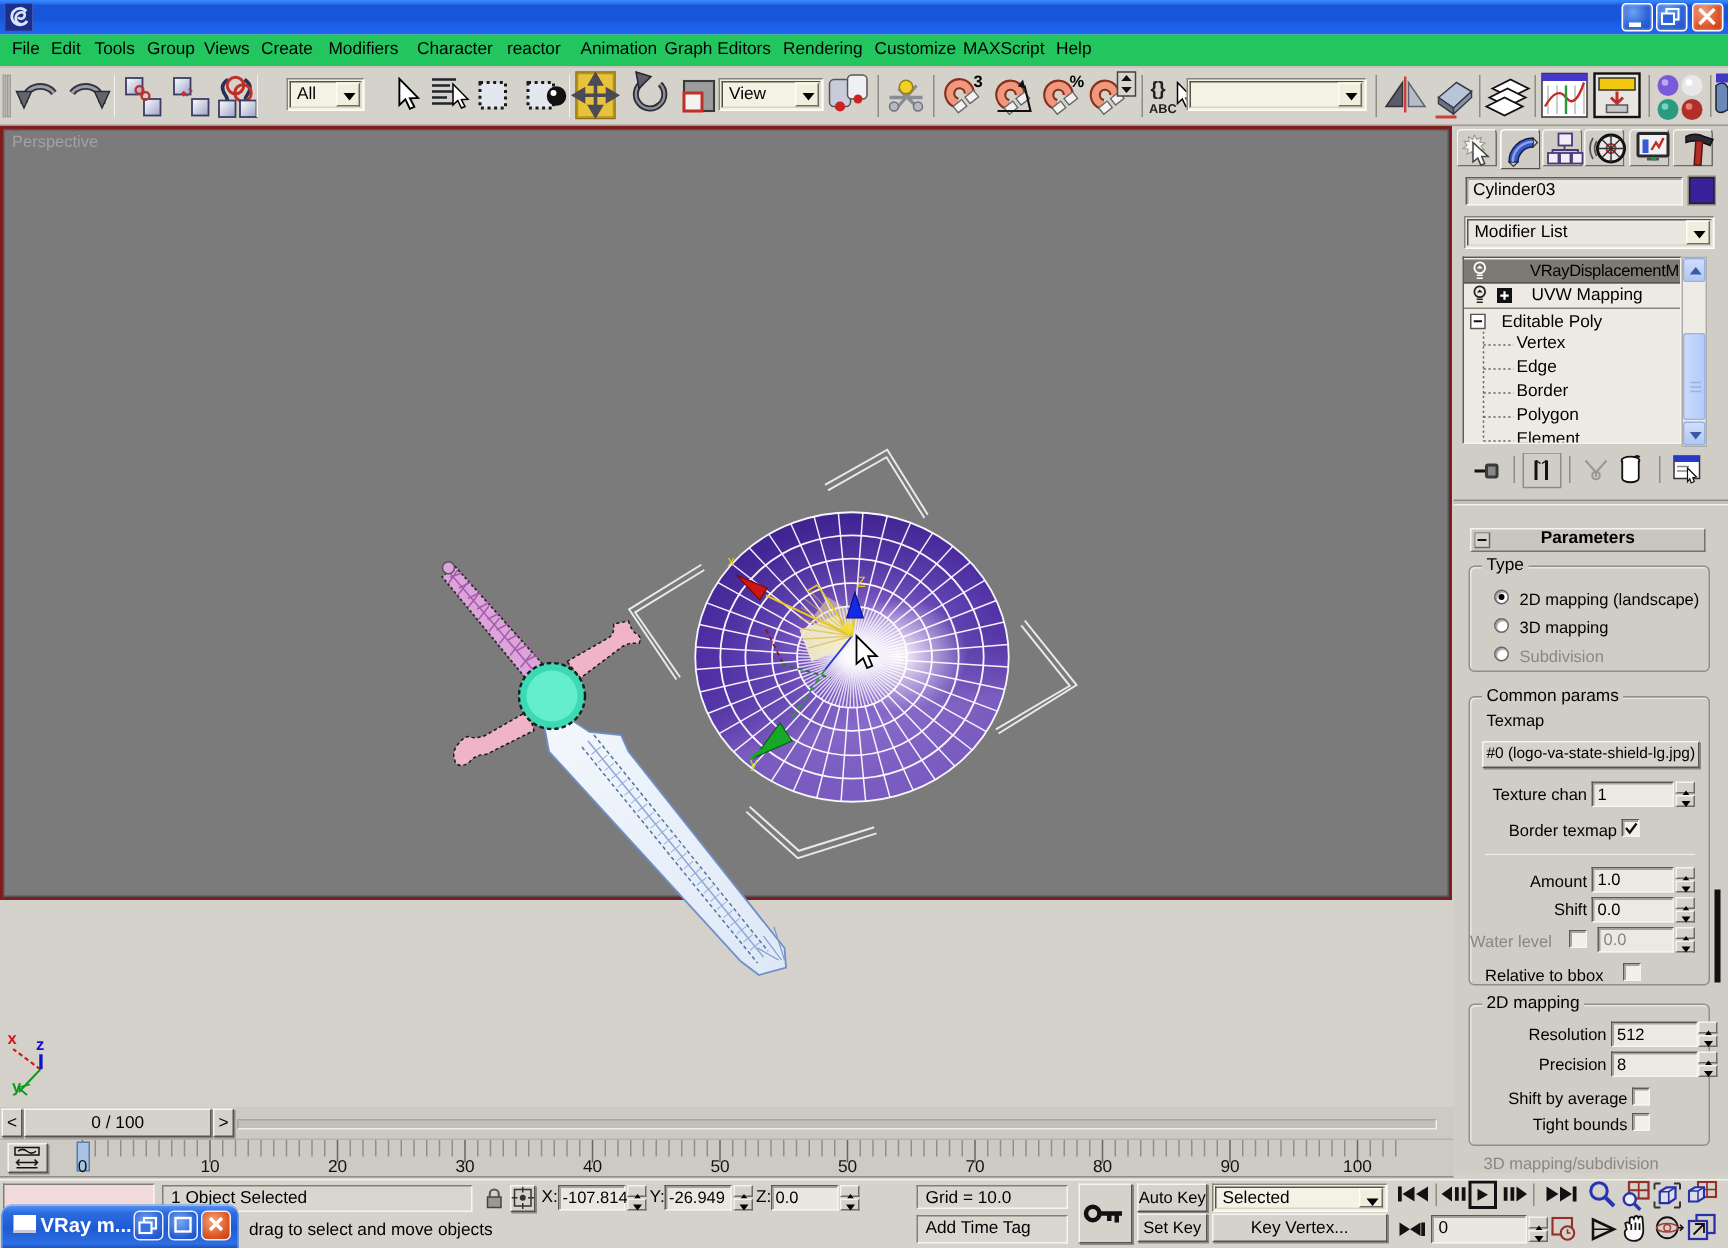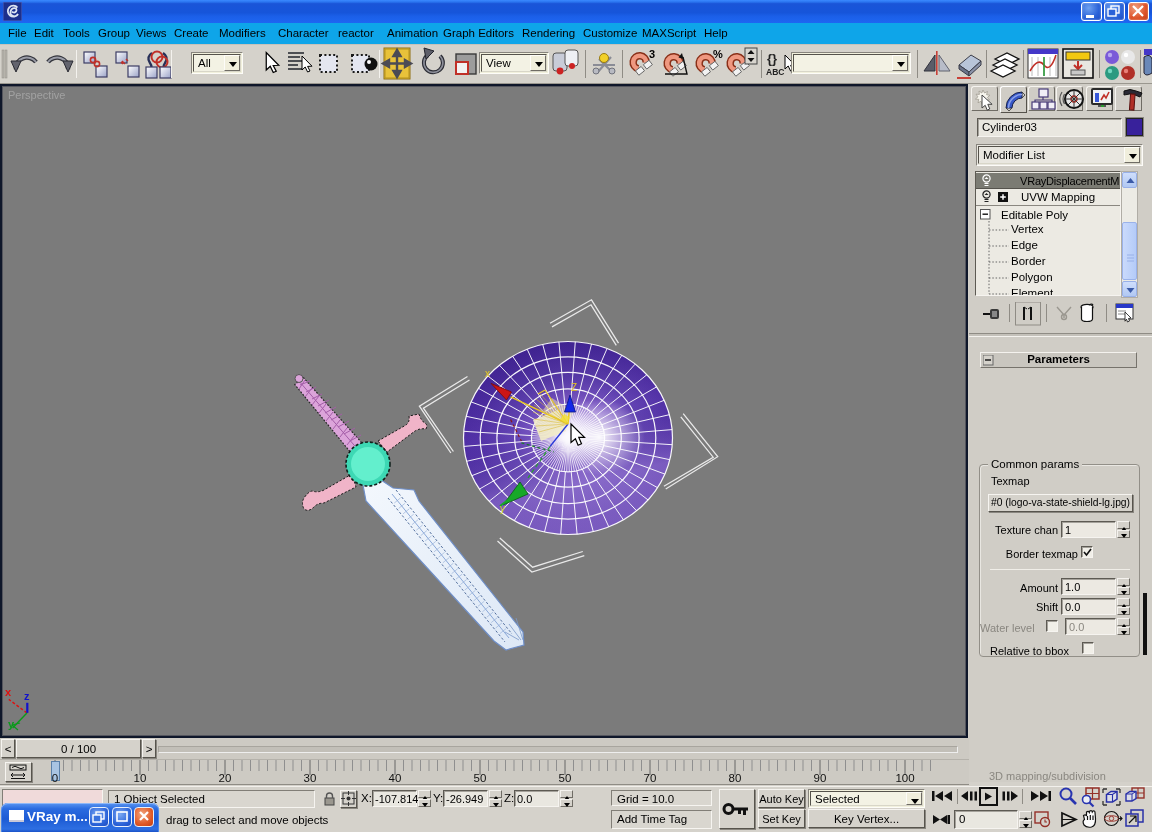--- a/index.html
+++ b/index.html
@@ -9,33 +9,33 @@
 #title{left:0;top:0;width:1152px;height:23px;
  background:linear-gradient(180deg,#3a8aff 0%,#2a74ef 9%,#1a55d8 16%,#1655da 55%,#1b5fe8 70%,#1e66f2 100%);}
 #title .txt{position:absolute;left:26px;top:3px;color:#fff;font-size:13.5px;font-weight:bold;
  text-shadow:1px 1px 1px #0a2a7a;letter-spacing:0px;white-space:pre}
 .wbtn{position:absolute;top:2px;width:21px;height:19px;border-radius:3px;
  border:1px solid #fff;box-shadow:inset 0 0 2px rgba(255,255,255,.6)}
 #bmin{right:50px;background:radial-gradient(circle at 35% 30%,#6ea1f0,#2a62d8 60%,#1c4bbf)}
 #bmax{right:27px;background:radial-gradient(circle at 35% 30%,#6ea1f0,#2a62d8 60%,#1c4bbf)}
 #bclose{right:3px;background:radial-gradient(circle at 35% 30%,#f0a080,#dd5228 60%,#c03a10)}
 
-#menu{left:0;top:23px;width:1152px;height:22px;background:#0ea5e9;border-bottom:1px solid #c6c3bb}
+#menu{left:0;top:23px;width:1152px;height:22px;background:#22c55e;border-bottom:1px solid #c6c3bb}
 #menu span{position:absolute;top:4px;font-size:11.5px;color:#000;white-space:pre}
 
 #toolbar{left:0;top:45px;width:1152px;height:39px;background:#d5d2cb;border-bottom:1px solid #9a978f}
 .tsep{position:absolute;top:5px;width:1px;height:28px;background:#8f8c85;border-right:1px solid #f4f2ee}
 
 .combo{position:absolute;border:1px solid;border-color:#87847d #fdfcf8 #fdfcf8 #87847d;background:#f2f1dd}
 .combo .cin{position:absolute;left:1px;top:1px;right:1px;bottom:1px;border:1px solid;border-color:#55524b #d8d6c8 #d8d6c8 #55524b;
  background:#f3f2e4;font-size:11.5px;padding:2px 0 0 4px}
 .combo .carr{position:absolute;right:2px;top:2px;bottom:2px;width:16px;background:#f0eedc;border:1px solid;border-color:#fdfcf8 #6f6c65 #6f6c65 #fdfcf8}
 .combo .carr:after{content:"";position:absolute;left:4px;top:6px;border:4px solid transparent;border-top:5px solid #000}
 
-#vp{left:0;top:84px;width:968px;height:654px;background:#7b7b7b;border:2px solid #0f172a;box-shadow:inset 0 0 0 1px #54555d}
+#vp{left:0;top:84px;width:968px;height:516px;background:#7b7b7b;border:2px solid #7f1d1d;box-shadow:inset 0 0 0 1px #54555d}
 #vplabel{position:absolute;left:6px;top:3px;color:#a2a2a2;font-size:11px}
 
 #panel{left:969px;top:84px;width:183px;height:698px;background:#d0cdc6}
 .tab{position:absolute;top:2px;width:27px;height:25px;background:#d0cdc6;
  border:1px solid;border-color:#f6f4f0 #6f6c65 #6f6c65 #f6f4f0;border-radius:3px 3px 0 0}
 .field{position:absolute;background:#e9e7e0;border:1px solid;border-color:#5d5a53 #f6f4f0 #f6f4f0 #5d5a53;
  font-size:11.5px;padding:2px 0 0 4px;box-shadow:inset 1px 1px 0 #a5a29b}
 #stack{position:absolute;left:6px;top:87px;width:146px;height:125px;background:#eceae3;
  border:1px solid;border-color:#5d5a53 #f6f4f0 #f6f4f0 #5d5a53;font-size:11.5px;overflow:hidden}
 .srow{position:absolute;left:0;width:146px;height:16px;padding-left:4px;white-space:pre;line-height:15px}
@@ -749,20 +749,29 @@
  </g>
 </svg>
 <div class="abs" style="left:0px;top:249px;width:183px;height:4px;background:#c4c1ba;border-top:1px solid #8f8c85;border-bottom:1px solid #f4f2ee"></div>
 
 <div class="rollhdr" style="left:11px;top:268px;width:157px">Parameters</div>
 <svg class="abs" style="left:14px;top:271px" width="12" height="12">
       <rect x="0" y="0" width="10" height="10" fill="#d5d2cb" stroke="#666"></rect>
       <path d="M2 5 h6" stroke="#111" stroke-width="1.4"></path>
     </svg>
 
+<div class="group" style="left:10px;top:293px;width:161px;height:71px">
+ <div class="glabel" style="top:-7px">Type</div>
+ <div class="radio on" style="left:16px;top:15px"></div>
+ <div class="lab" style="left:33px;top:16px">2D mapping (landscape)</div>
+ <div class="radio" style="left:16px;top:34px"></div>
+ <div class="lab" style="left:33px;top:35px">3D mapping</div>
+ <div class="radio" style="left:16px;top:53px"></div>
+ <div class="lab gray" style="left:33px;top:54px">Subdivision</div>
+</div>
 
 <div class="group" style="left:10px;top:380px;width:161px;height:193px">
  <div class="glabel" style="top:-7px">Common params</div>
  <div class="lab" style="left:11px;top:10px">Texmap</div>
  <div class="btn" style="left:8px;top:29px;width:145px;height:18px;font-size:10.3px;padding-top:2px;white-space:nowrap">#0 (logo-va-state-shield-lg.jpg)</div>
  <div class="lab r" style="left:0;width:78px;top:59px;text-align:right">Texture chan</div>
  <div class="spinfield" style="left:81px;top:56px;width:55px">1</div>
  <div class="spin" style="left:137px;top:56px">
         <i class="up"></i>
         <i class="dn"></i>
@@ -790,20 +799,39 @@
  <div class="check" style="left:66px;top:155px"></div>
  <div class="spinfield gray" style="left:85px;top:153px;width:51px;color:#8a8780">0.0</div>
  <div class="spin" style="left:137px;top:153px">
         <i class="up"></i>
         <i class="dn"></i>
       </div>
  <div class="lab" style="left:0;width:99px;top:180px;text-align:center">Relative to bbox</div>
  <div class="check" style="left:102px;top:177px"></div>
 </div>
 
+<div class="group" style="left:10px;top:585px;width:161px;height:95px">
+ <div class="glabel" style="top:-7px">2D mapping</div>
+ <div class="lab" style="left:0;width:91px;top:14px;text-align:right">Resolution</div>
+ <div class="spinfield" style="left:94px;top:11px;width:58px">512</div>
+ <div class="spin" style="left:152px;top:11px">
+        <i class="up"></i>
+        <i class="dn"></i>
+      </div>
+ <div class="lab" style="left:0;width:91px;top:34px;text-align:right">Precision</div>
+ <div class="spinfield" style="left:94px;top:31px;width:58px">8</div>
+ <div class="spin" style="left:152px;top:31px">
+        <i class="up"></i>
+        <i class="dn"></i>
+      </div>
+ <div class="lab" style="left:0;width:105px;top:57px;text-align:right">Shift by average</div>
+ <div class="check" style="left:108px;top:55px"></div>
+ <div class="lab" style="left:0;width:105px;top:74px;text-align:right">Tight bounds</div>
+ <div class="check" style="left:108px;top:72px"></div>
+</div>
 <div class="lab gray" style="left:20px;top:686px">3D mapping/subdivision</div>
 <div class="abs" style="left:174px;top:509px;width:4px;height:62px;background:#111"></div>
 </div>
 <div id="tslider" class="abs">
  <div class="btn" style="left:1px;top:1px;width:14px;height:19px;padding-top:3px">&lt;</div>
  <div class="btn" style="left:16px;top:1px;width:125px;height:19px;padding-top:3px">0 / 100</div>
  <div class="btn" style="left:142px;top:1px;width:14px;height:19px;padding-top:3px">&gt;</div>
  <div class="abs" style="left:158px;top:8px;width:800px;height:7px;background:#c2bfb8;border:1px solid #a8a59e;border-bottom-color:#eee;border-right-color:#eee"></div>
 </div>
 <div id="trackbar" class="abs">

